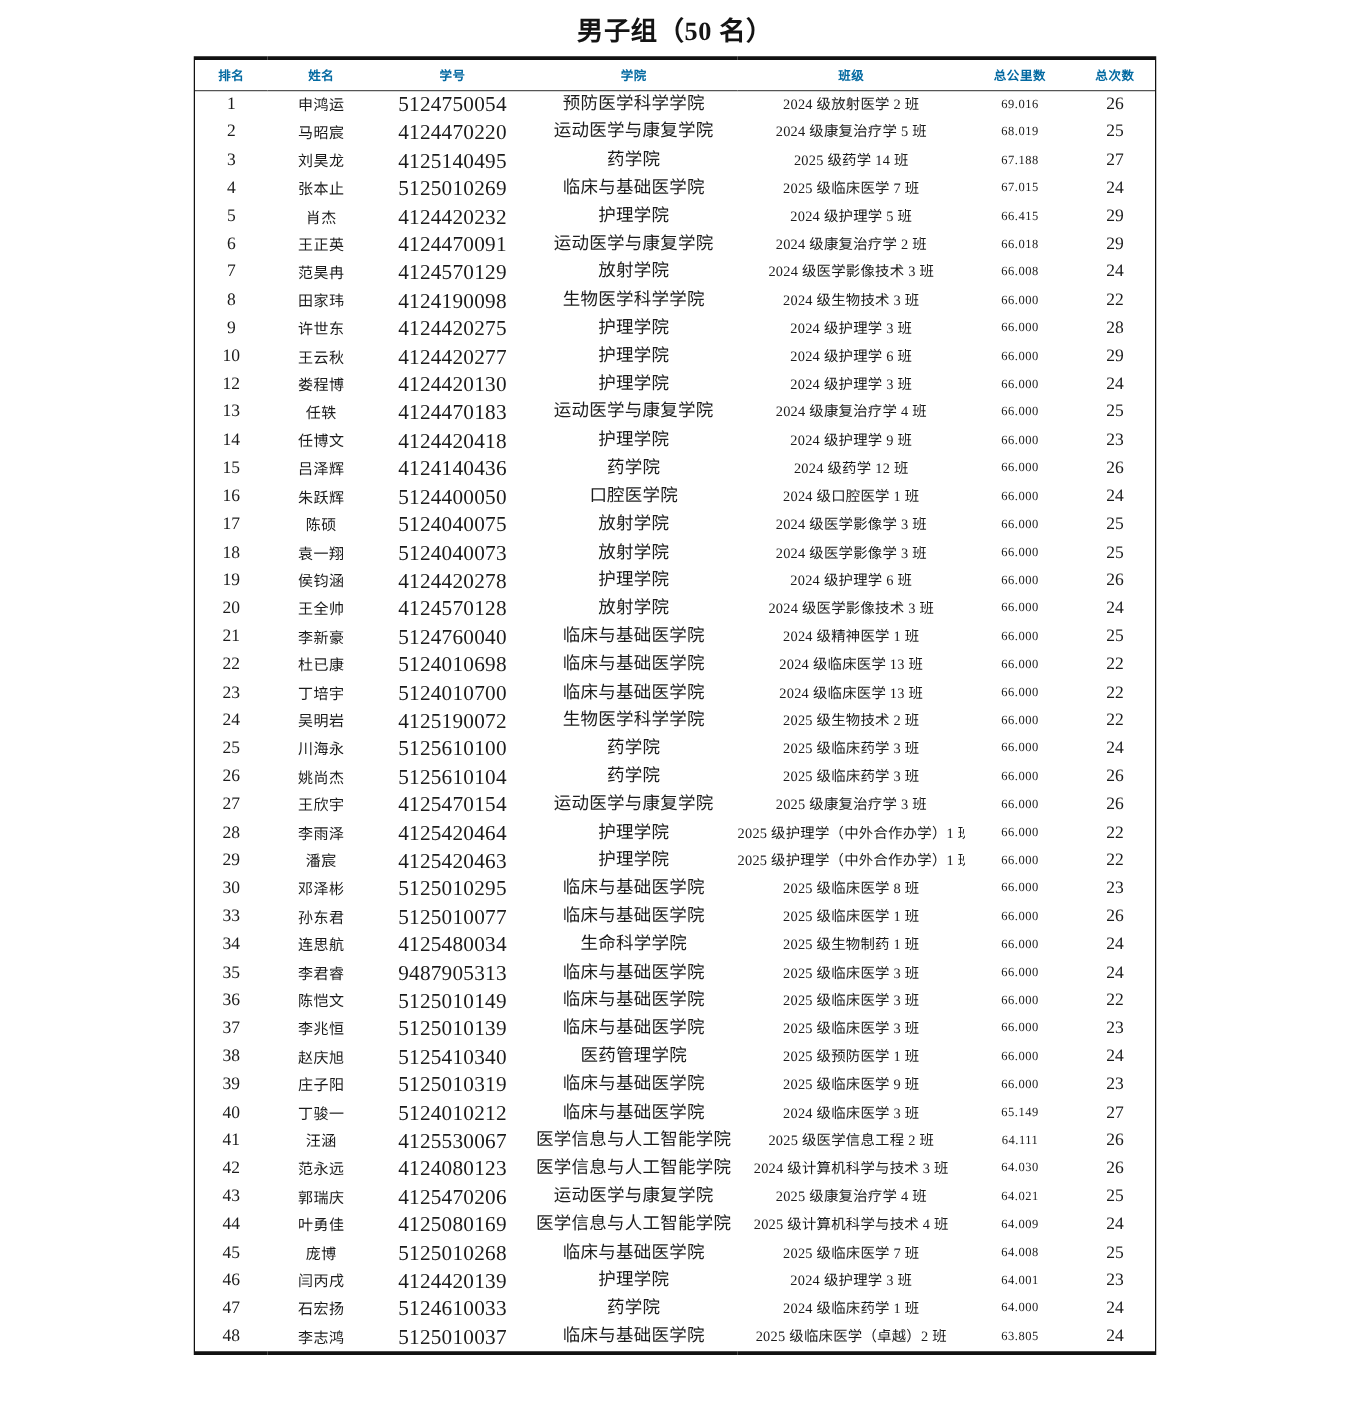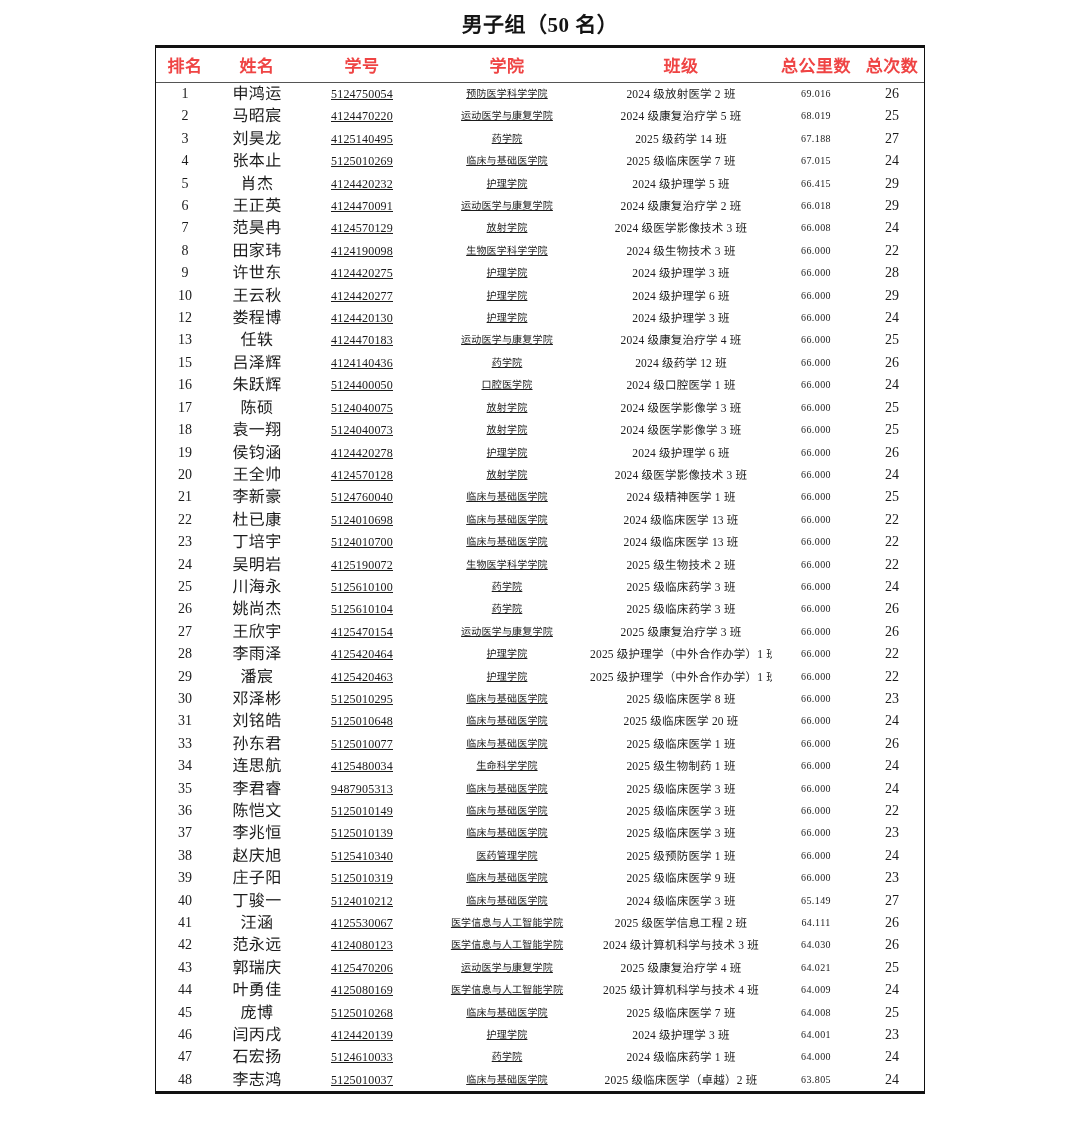--- a/index.html
+++ b/index.html
@@ -41,26 +41,26 @@
     font-size: 13px;
   }
 
   table.rank-table thead tr.head-row {
     border-top: 3px solid #111;
     border-bottom: 1.2px solid #555;
   }
 
   table.rank-table thead th {
     font-weight: bold;
-    font-size: 17px;
+    font-size: 10px;
     padding: 4px 0 5px 0;
     text-align: center;
     white-space: nowrap;
     letter-spacing: 0.5px;
-    color: #ef4444;
+    color: #0369a1;
   }
 
   table.rank-table tbody tr:last-child {
     border-bottom: 3px solid #111;
   }
 
   table.rank-table tbody td {
     text-align: center;
     padding: 1px 0 1px 0;
     line-height: 20.4px;
@@ -73,23 +73,23 @@
   
   col.c-rank    { width: 58px; }
   col.c-name    { width: 86px; }
   col.c-sid     { width: 124px; }
   col.c-college { width: 166px; }
   col.c-class   { width: 182px; }
   col.c-km      { width: 88px; }
   col.c-count   { width: 64px; }
 
   td.cell-rank { font-size: 14px; }
-  td.cell-name { font-size: 16px; letter-spacing: 0.4px; }
-  td.cell-sid  { font-size: 12px; letter-spacing: 0.2px; text-decoration: underline; }
-  td.cell-college { font-size: 10px; letter-spacing: 0.2px; text-decoration: underline; }
+  td.cell-name { font-size: 12px; letter-spacing: 0.4px; }
+  td.cell-sid  { font-size: 17px; letter-spacing: 0.2px; }
+  td.cell-college { font-size: 14px; letter-spacing: 0.2px; }
   td.cell-class   { font-size: 11.5px; letter-spacing: 0.2px; }
   td.cell-km   { font-size: 10px; letter-spacing: 0.4px; }
   td.cell-count{ font-size: 14px; }
 
   .table-outer {
     position: relative;
     border-left: 1.5px solid #111;
     border-right: 1.5px solid #111;
     width: 768px;
     margin: 0 auto;
@@ -228,20 +228,29 @@
           <tr>
             <td class="cell-rank">13</td>
             <td class="cell-name">任轶</td>
             <td class="cell-sid">4124470183</td>
             <td class="cell-college">运动医学与康复学院</td>
             <td class="cell-class">2024 级康复治疗学 4 班</td>
             <td class="cell-km">66.000</td>
             <td class="cell-count">25</td>
           </tr>
           <tr>
+            <td class="cell-rank">14</td>
+            <td class="cell-name">任博文</td>
+            <td class="cell-sid">4124420418</td>
+            <td class="cell-college">护理学院</td>
+            <td class="cell-class">2024 级护理学 9 班</td>
+            <td class="cell-km">66.000</td>
+            <td class="cell-count">23</td>
+          </tr>
+          <tr>
             <td class="cell-rank">15</td>
             <td class="cell-name">吕泽辉</td>
             <td class="cell-sid">4124140436</td>
             <td class="cell-college">药学院</td>
             <td class="cell-class">2024 级药学 12 班</td>
             <td class="cell-km">66.000</td>
             <td class="cell-count">26</td>
           </tr>
           <tr>
             <td class="cell-rank">16</td>
@@ -370,29 +379,20 @@
             <td class="cell-count">22</td>
           </tr>
           <tr>
             <td class="cell-rank">30</td>
             <td class="cell-name">邓泽彬</td>
             <td class="cell-sid">5125010295</td>
             <td class="cell-college">临床与基础医学院</td>
             <td class="cell-class">2025 级临床医学 8 班</td>
             <td class="cell-km">66.000</td>
             <td class="cell-count">23</td>
-          </tr>
-          <tr>
-            <td class="cell-rank">31</td>
-            <td class="cell-name">刘铭皓</td>
-            <td class="cell-sid">5125010648</td>
-            <td class="cell-college">临床与基础医学院</td>
-            <td class="cell-class">2025 级临床医学 20 班</td>
-            <td class="cell-km">66.000</td>
-            <td class="cell-count">24</td>
           </tr>
           <tr>
             <td class="cell-rank">33</td>
             <td class="cell-name">孙东君</td>
             <td class="cell-sid">5125010077</td>
             <td class="cell-college">临床与基础医学院</td>
             <td class="cell-class">2025 级临床医学 1 班</td>
             <td class="cell-km">66.000</td>
             <td class="cell-count">26</td>
           </tr>

